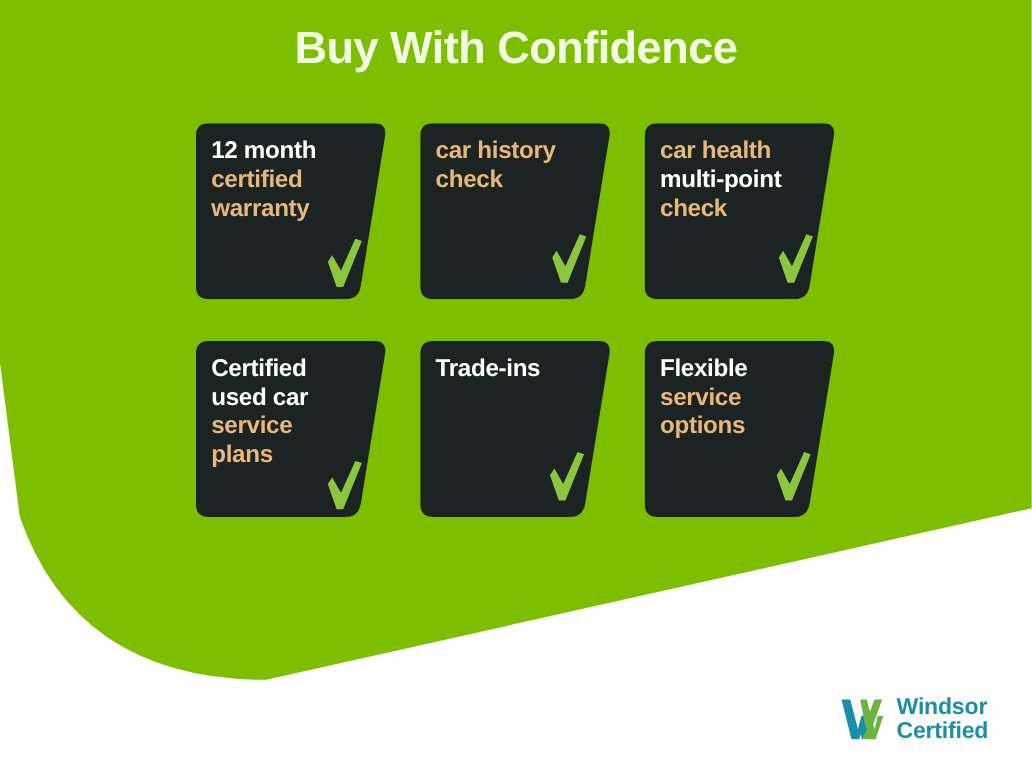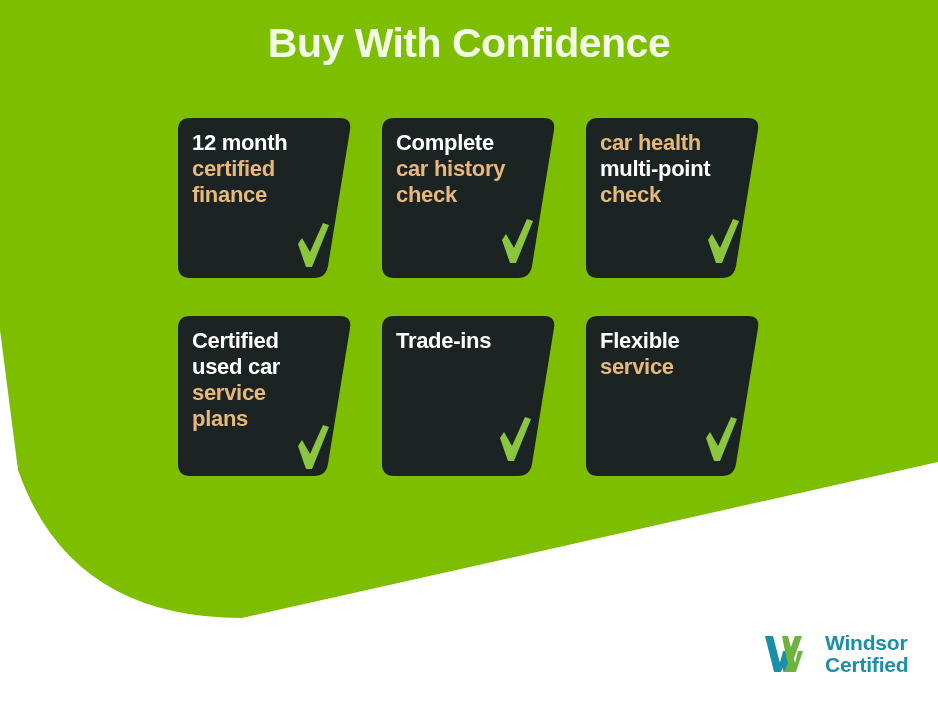--- a/index.html
+++ b/index.html
@@ -44,21 +44,21 @@
     font-weight: bold;
     letter-spacing: -0.5px;
     color: #f2fbe4;
     font-family: "Liberation Sans", sans-serif;
   }
 
   
   .grid {
     position: absolute;
     left: 178px;
-    top: 118px;
+    top: 112px;
     width: 586px;
     display: grid;
     grid-template-columns: repeat(3, 174px);
     grid-template-rows: 160px 160px;
     column-gap: 30px;
     row-gap: 38px;
   }
 
   .card {
     position: relative;
@@ -100,21 +100,21 @@
 
   
   .logo {
     position: absolute;
     left: 762px;
     top: 626px;
     width: 160px;
     height: 56px;
     display: flex;
     align-items: center;
-    gap: 19px;
+    gap: 9px;
   }
   .logo-mark {
     width: 44px;
     height: 42px;
     flex: 0 0 auto;
   }
   .logo-text {
     display: flex;
     flex-direction: column;
     justify-content: center;
@@ -141,33 +141,32 @@
 
   <div class="grid">
 
     <div class="card">
       <svg class="card-shape" viewBox="0 0 174 160" preserveAspectRatio="none" aria-hidden="true">
         <path d="M12,0 L162,0 Q174,0 172,12 L150,148 Q148,160 136,160 L12,160 Q0,160 0,148 L0,12 Q0,0 12,0 Z" fill="#1b2422"></path>
       </svg>
       <div class="card-body">
         <div class="line white">12 month</div>
         <div class="line tan">certified</div>
-        <div class="line tan">finance</div>
+        <div class="line tan">warranty</div>
       </div>
       <svg class="check" style="left:118px; top:104px;" viewBox="0 0 34 46" aria-hidden="true">
         <path d="M2,22 L6,16 L14,30 L27,1 L33,3 L16,45 L10,45 Z" fill="#8cc63f"></path>
       </svg>
     </div>
 
     <div class="card">
       <svg class="card-shape" viewBox="0 0 174 160" preserveAspectRatio="none" aria-hidden="true">
         <path d="M12,0 L162,0 Q174,0 172,12 L150,148 Q148,160 136,160 L12,160 Q0,160 0,148 L0,12 Q0,0 12,0 Z" fill="#1b2422"></path>
       </svg>
       <div class="card-body">
-        <div class="line white">Complete</div>
         <div class="line tan">car history</div>
         <div class="line tan">check</div>
       </div>
       <svg class="check" style="left:118px; top:100px;" viewBox="0 0 34 46" aria-hidden="true">
         <path d="M2,22 L6,16 L14,30 L27,1 L33,3 L16,45 L10,45 Z" fill="#8cc63f"></path>
       </svg>
     </div>
 
     <div class="card">
       <svg class="card-shape" viewBox="0 0 174 160" preserveAspectRatio="none" aria-hidden="true">
@@ -210,20 +209,21 @@
       </svg>
     </div>
 
     <div class="card">
       <svg class="card-shape" viewBox="0 0 174 160" preserveAspectRatio="none" aria-hidden="true">
         <path d="M12,0 L162,0 Q174,0 172,12 L150,148 Q148,160 136,160 L12,160 Q0,160 0,148 L0,12 Q0,0 12,0 Z" fill="#1b2422"></path>
       </svg>
       <div class="card-body">
         <div class="line white">Flexible</div>
         <div class="line tan">service</div>
+        <div class="line tan">options</div>
       </div>
       <svg class="check" style="left:118px; top:100px;" viewBox="0 0 34 46" aria-hidden="true">
         <path d="M2,22 L6,16 L14,30 L27,1 L33,3 L16,45 L10,45 Z" fill="#8cc63f"></path>
       </svg>
     </div>
 
   </div>
 
   <div class="logo">
     <svg class="logo-mark" viewBox="0 0 44 42" aria-hidden="true">

